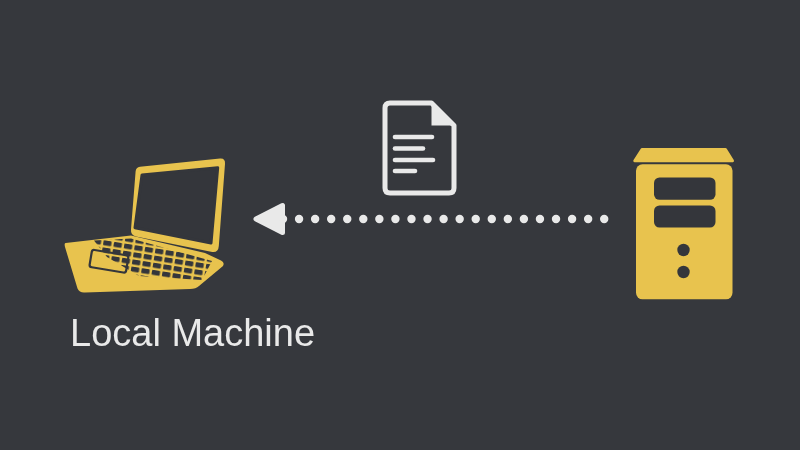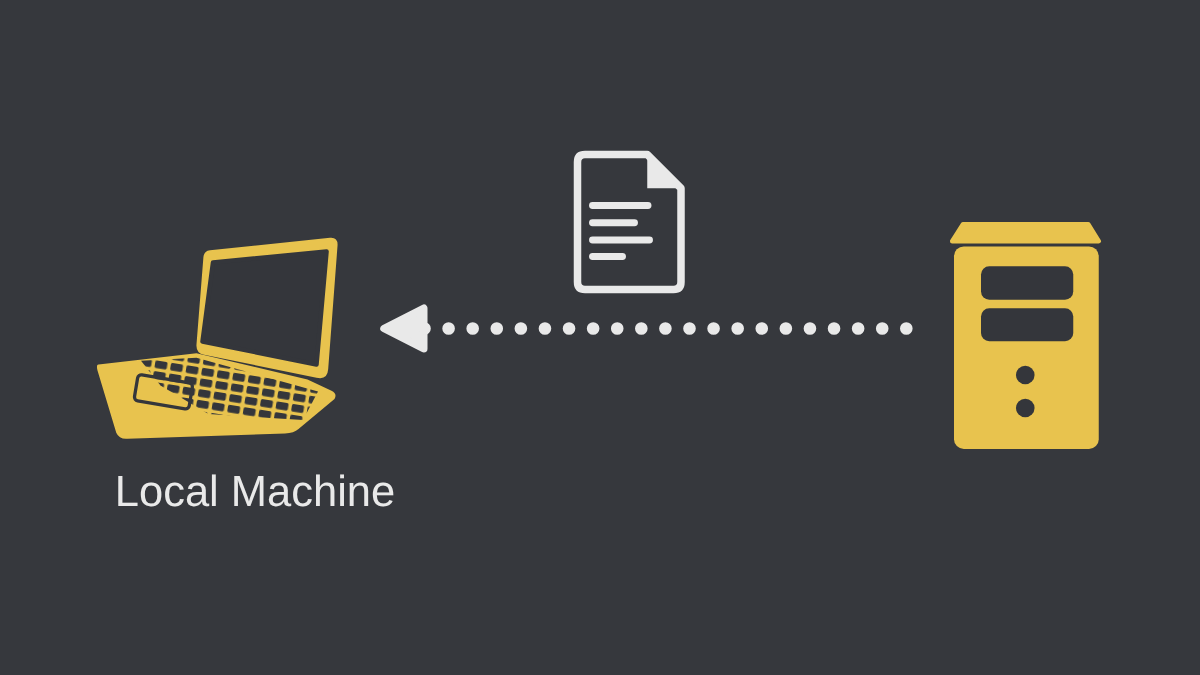--- a/index.html
+++ b/index.html
@@ -18,21 +18,21 @@
   .icon-svg { position: absolute; display: block; }
   .laptop-svg { left: 55px; top: 145px; width: 195px; height: 165px; }
   .doc-svg    { left: 378px; top: 96px;  width: 84px;  height: 104px; }
   .arrow-svg  { left: 246px; top: 194px; width: 372px; height: 48px; }
   .server-svg { left: 622px; top: 138px; width: 122px; height: 172px; }
   .node-label {
     position: absolute;
     top: 313px;
     width: 200px;
     text-align: center;
-    font-size: 29px;
+    font-size: 38px;
     font-weight: 400;
     line-height: 1.1;
     color: #e9e9e9;
     letter-spacing: 0px;
     white-space: nowrap;
   }
   .node-label.local  { left: 70px; }
   .node-label.remote { left: 552px; }
 </style>
 </head>

